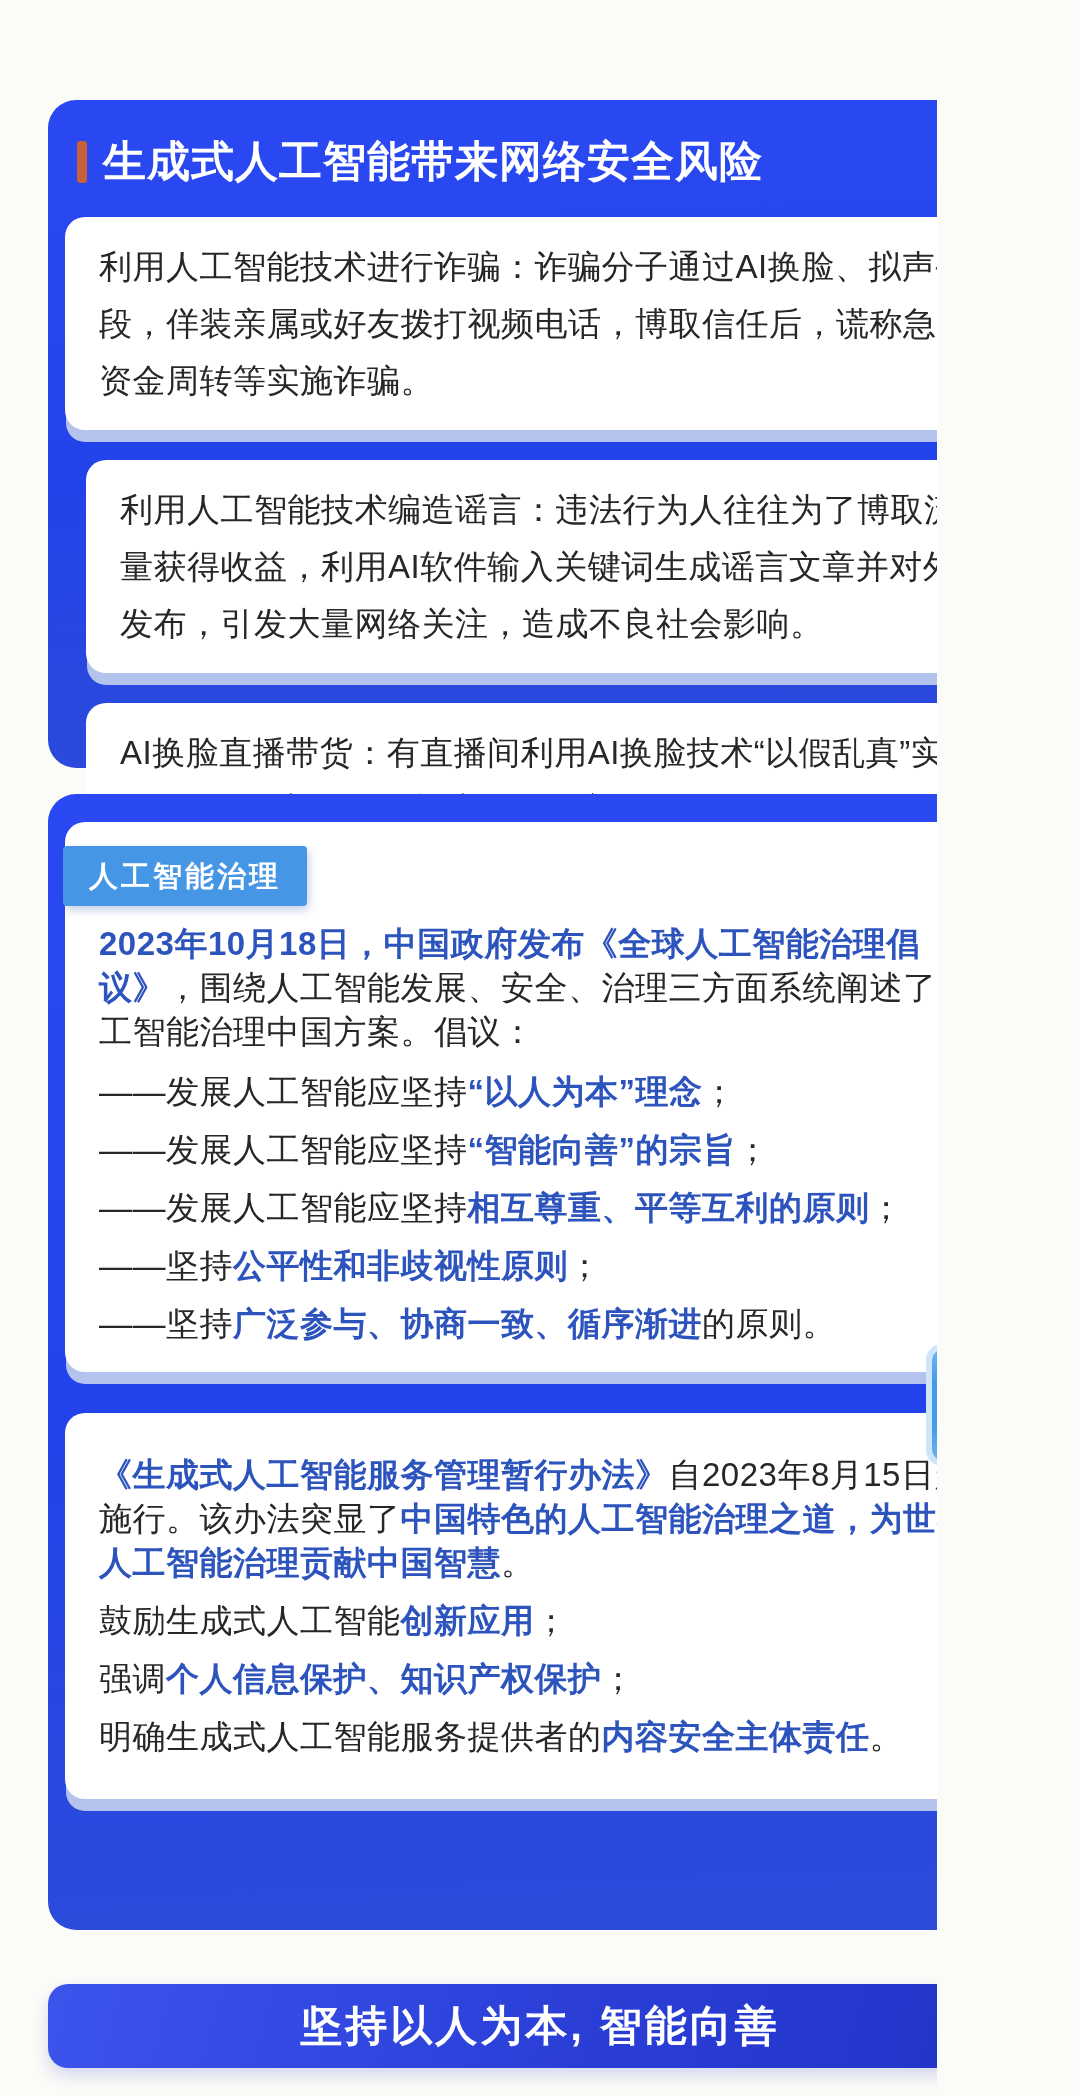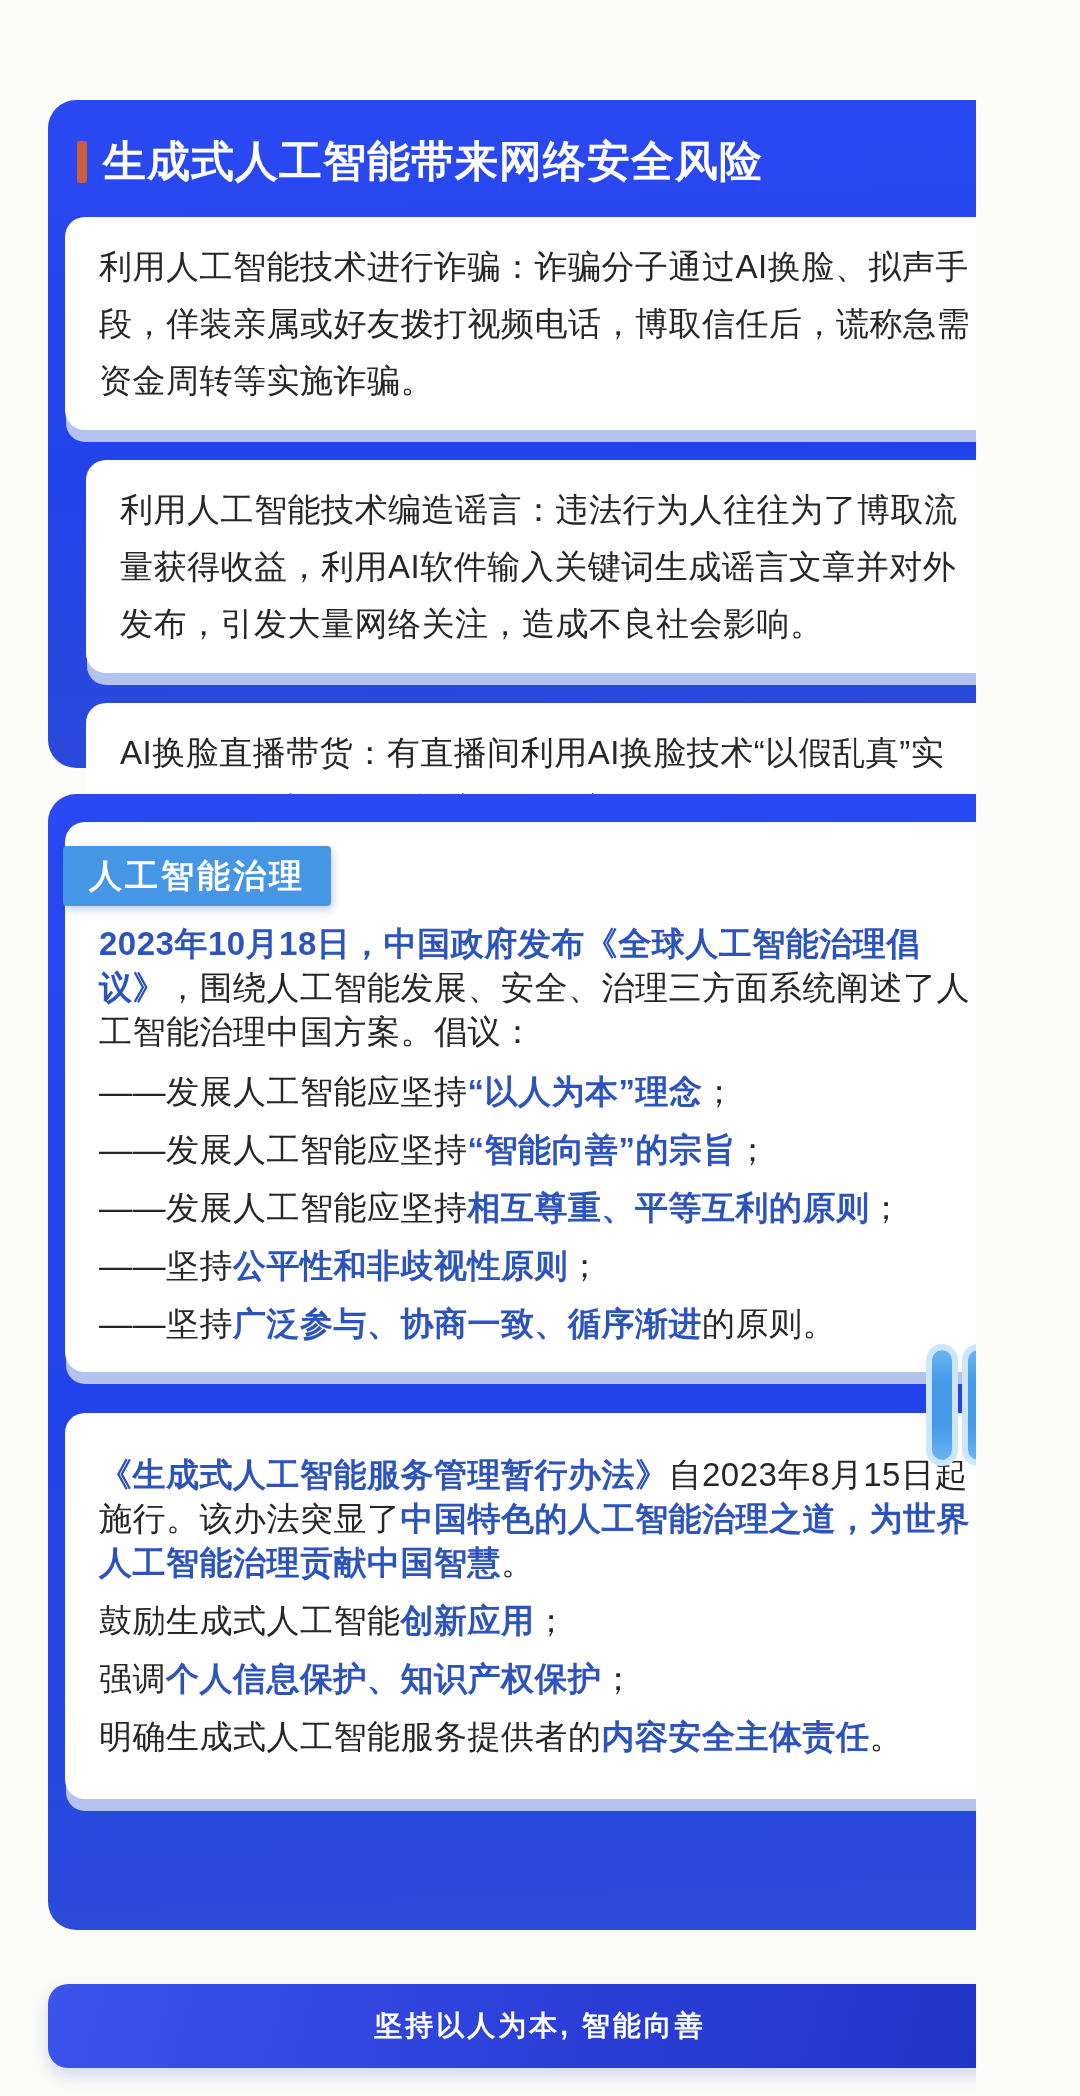--- a/index.html
+++ b/index.html
@@ -2,21 +2,21 @@
 <html style="--card-blue-top: #2b49f2; --card-blue-bottom: #2c4bd9; --highlight-blue: #2d54bd; --badge-blue: #4596e5; --accent-orange: #c7603b; --strip-blue: #b4c2ee; --pause-blue: #459ae9; --pause-glow: #cde6fb; --text-dark: #272727; --slogan-grad-left: #3b54ec; --slogan-grad-right: #2232c6;"><head>
 <meta charset="utf-8">
 <style>
   html,body{margin:0;padding:0;}
   body{
     width:1080px;height:2096px;
     background:#fbfbf8;
     font-family:"Liberation Sans","DejaVu Sans",sans-serif;
     -webkit-font-smoothing:antialiased;
   }
-  .poster{position:relative;width:937px;height:2096px;overflow:hidden;padding-left:39px;}
+  .poster{position:relative;width:937px;height:2096px;overflow:hidden;}
 
   .card{
     position:absolute;left:48px;width:984px;border-radius:28px;
     background:linear-gradient(178deg,var(--card-blue-top,#2b49f2) 0%,#2343ea 55%,var(--card-blue-bottom,#2c4bd9) 100%);
     box-sizing:border-box;
   }
   .card1{top:100px;height:668px;padding:38px 17px 0 17px;}
   .card2{top:794px;height:1136px;padding:28px 17px 0 17px;}
 
   .title-row{display:flex;align-items:center;margin:0 0 32px 12px;}
@@ -31,21 +31,21 @@
     letter-spacing:0.5px;
   }
   .wbox + .wbox{margin-top:30px;margin-left:21px;}
 
   .gov-box1{padding:100px 34px 26px 34px;line-height:44px;}
   .gov-box2{margin-top:41px;padding:40px 34px 40px 34px;line-height:44px;}
 
   .badge{
     position:absolute;top:24px;left:-2px;
     background:var(--badge-blue,#4596e5);color:#fff;
-    font-size:33px;font-weight:bold;letter-spacing:3px;
+    font-size:29px;font-weight:bold;letter-spacing:3px;
     padding:8px 26px;border-radius:4px;
     box-shadow:2px 4px 8px rgba(25,70,160,0.25);
   }
 
   .hl{color:var(--highlight-blue,#2d54bd);font-weight:bold;}
 
   .principles{margin-top:16px;}
   .pline{margin-top:14px;line-height:44px;}
   .points{margin-top:10px;}
   .mline{margin-top:14px;line-height:44px;}
@@ -60,21 +60,21 @@
     box-shadow:0 0 0 6px var(--pause-glow,#cde6fb);
   }
 
   .slogan{
     position:absolute;left:48px;top:1984px;width:984px;height:84px;
     border-radius:20px;box-sizing:border-box;
     background:linear-gradient(105deg,var(--slogan-grad-left,#3b54ec) 0%,#2a3ed6 55%,var(--slogan-grad-right,#2232c6) 100%);
     display:flex;align-items:center;justify-content:center;
     box-shadow:0 8px 16px rgba(40,60,190,0.18);
   }
-  .slogan-text{color:#fff;font-size:28px;font-weight:bold;letter-spacing:3px;}
+  .slogan-text{color:#fff;font-size:42px;font-weight:bold;letter-spacing:3px;}
 </style>
 </head>
 <body>
 
 <div class="poster">
 
   <section class="card card1">
     <div class="title-row">
       <span class="accent"></span>
       <h1 class="card-title">生成式人工智能带来网络安全风险</h1>

